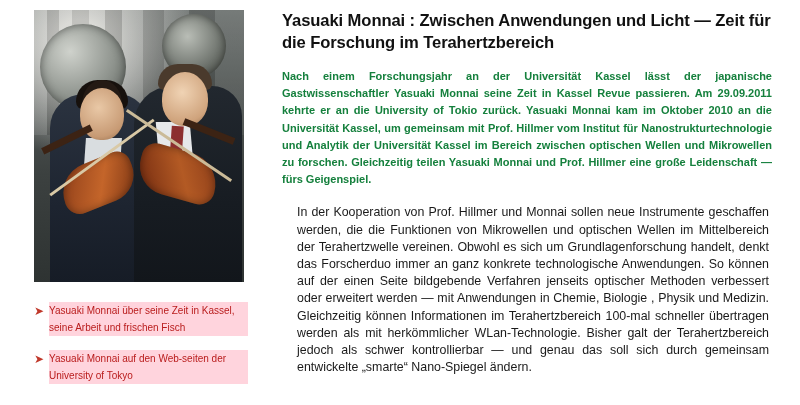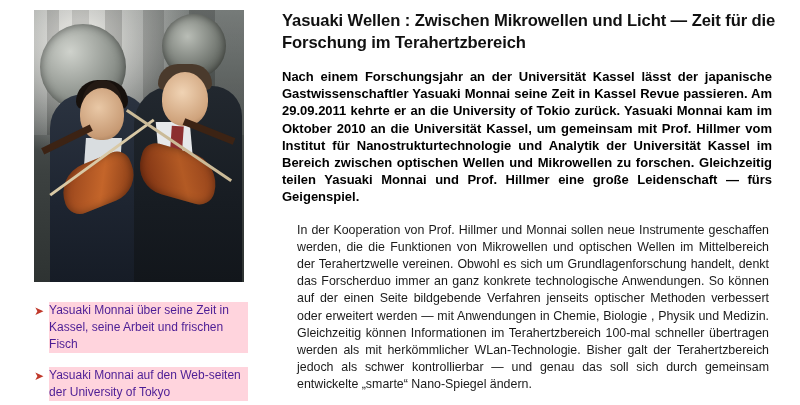--- a/index.html
+++ b/index.html
@@ -218,23 +218,23 @@
     margin-bottom: 14px;
   }
   .teaser-arrow {
     flex: 0 0 auto;
     margin-top: 3px;
     color: #c0392b;
     font-size: 12px;
     line-height: 1;
   }
   .teaser-text {
-    font-size: 12px;
+    font-size: 10px;
     line-height: 17px;
-    color: #4c1d95;
+    color: #b91c1c;
     background: #ffd4dd;
     box-decoration-break: clone;
     -webkit-box-decoration-break: clone;
   }
 
   
   .right-col {
     flex: 1 1 auto;
     padding-left: 22px;
     padding-right: 4px;
@@ -242,24 +242,24 @@
   }
   .headline {
     font-size: 16.6px;
     font-weight: bold;
     line-height: 22px;
     color: #111111;
     margin: 0 0 14px 0;
     letter-spacing: -0.1px;
   }
   .lead {
-    font-size: 13px;
+    font-size: 11px;
     line-height: 17.2px;
     font-weight: bold;
-    color: #000000;
+    color: #15803d;
     margin: 0 12px 16px 0;
     text-align: justify;
   }
   .body-text {
     font-size: 12.4px;
     line-height: 17.2px;
     color: #1a1a1a;
     margin: 15px;
     text-align: justify;
     hyphens: manual;
@@ -304,18 +304,18 @@
       </div>
       <div class="teaser">
         <span class="teaser-arrow">➤</span>
         <span class="teaser-text">Yasuaki Monnai auf den Web-seiten der University of Tokyo</span>
       </div>
     </div>
 
   </div>
 
   <div class="right-col">
-    <h1 class="headline">Yasuaki Wellen :  Zwischen Mikrowellen und Licht — Zeit für die Forschung im Terahertzbereich</h1>
+    <h1 class="headline">Yasuaki Monnai :  Zwischen Anwendungen und Licht — Zeit für die Forschung im Terahertzbereich</h1>
     <p class="lead">Nach einem Forschungsjahr an der Universität Kassel lässt der japanische Gastwissenschaftler Yasuaki Monnai seine Zeit in Kassel Revue passieren. Am 29.09.2011 kehrte er an die University of Tokio zurück. Yasuaki Monnai kam im Oktober 2010 an die Universität Kassel, um gemeinsam mit Prof. Hillmer vom Institut für Nanostrukturtechnologie und Analytik der Universität Kassel im Bereich zwischen optischen Wellen und Mikrowellen zu forschen. Gleichzeitig teilen Yasuaki Monnai und Prof. Hillmer eine große Leidenschaft — fürs Geigenspiel.</p>
     <p class="body-text">In der Kooperation von Prof. Hillmer und Monnai sollen neue Instrumente geschaffen werden, die die Funktionen von Mikrowellen und optischen Wellen im Mittelbereich der Terahertzwelle vereinen. Obwohl es sich um Grundlagenforschung handelt, denkt das Forscherduo immer an ganz konkrete technologische Anwendungen. So können auf der einen Seite bildgebende Verfahren jenseits optischer Methoden verbessert oder erweitert werden — mit Anwendungen in Chemie, Biologie , Physik und Medizin. Gleichzeitig können Informationen im Terahertzbereich 100-mal schneller übertragen werden als mit herkömmlicher WLan-Technologie. Bisher galt der Terahertzbereich jedoch als schwer kontrollierbar — und genau das soll sich durch gemeinsam entwickelte „smarte“ Nano-Spiegel ändern.</p>
   </div>
 
 </div>
 
 </body></html>

